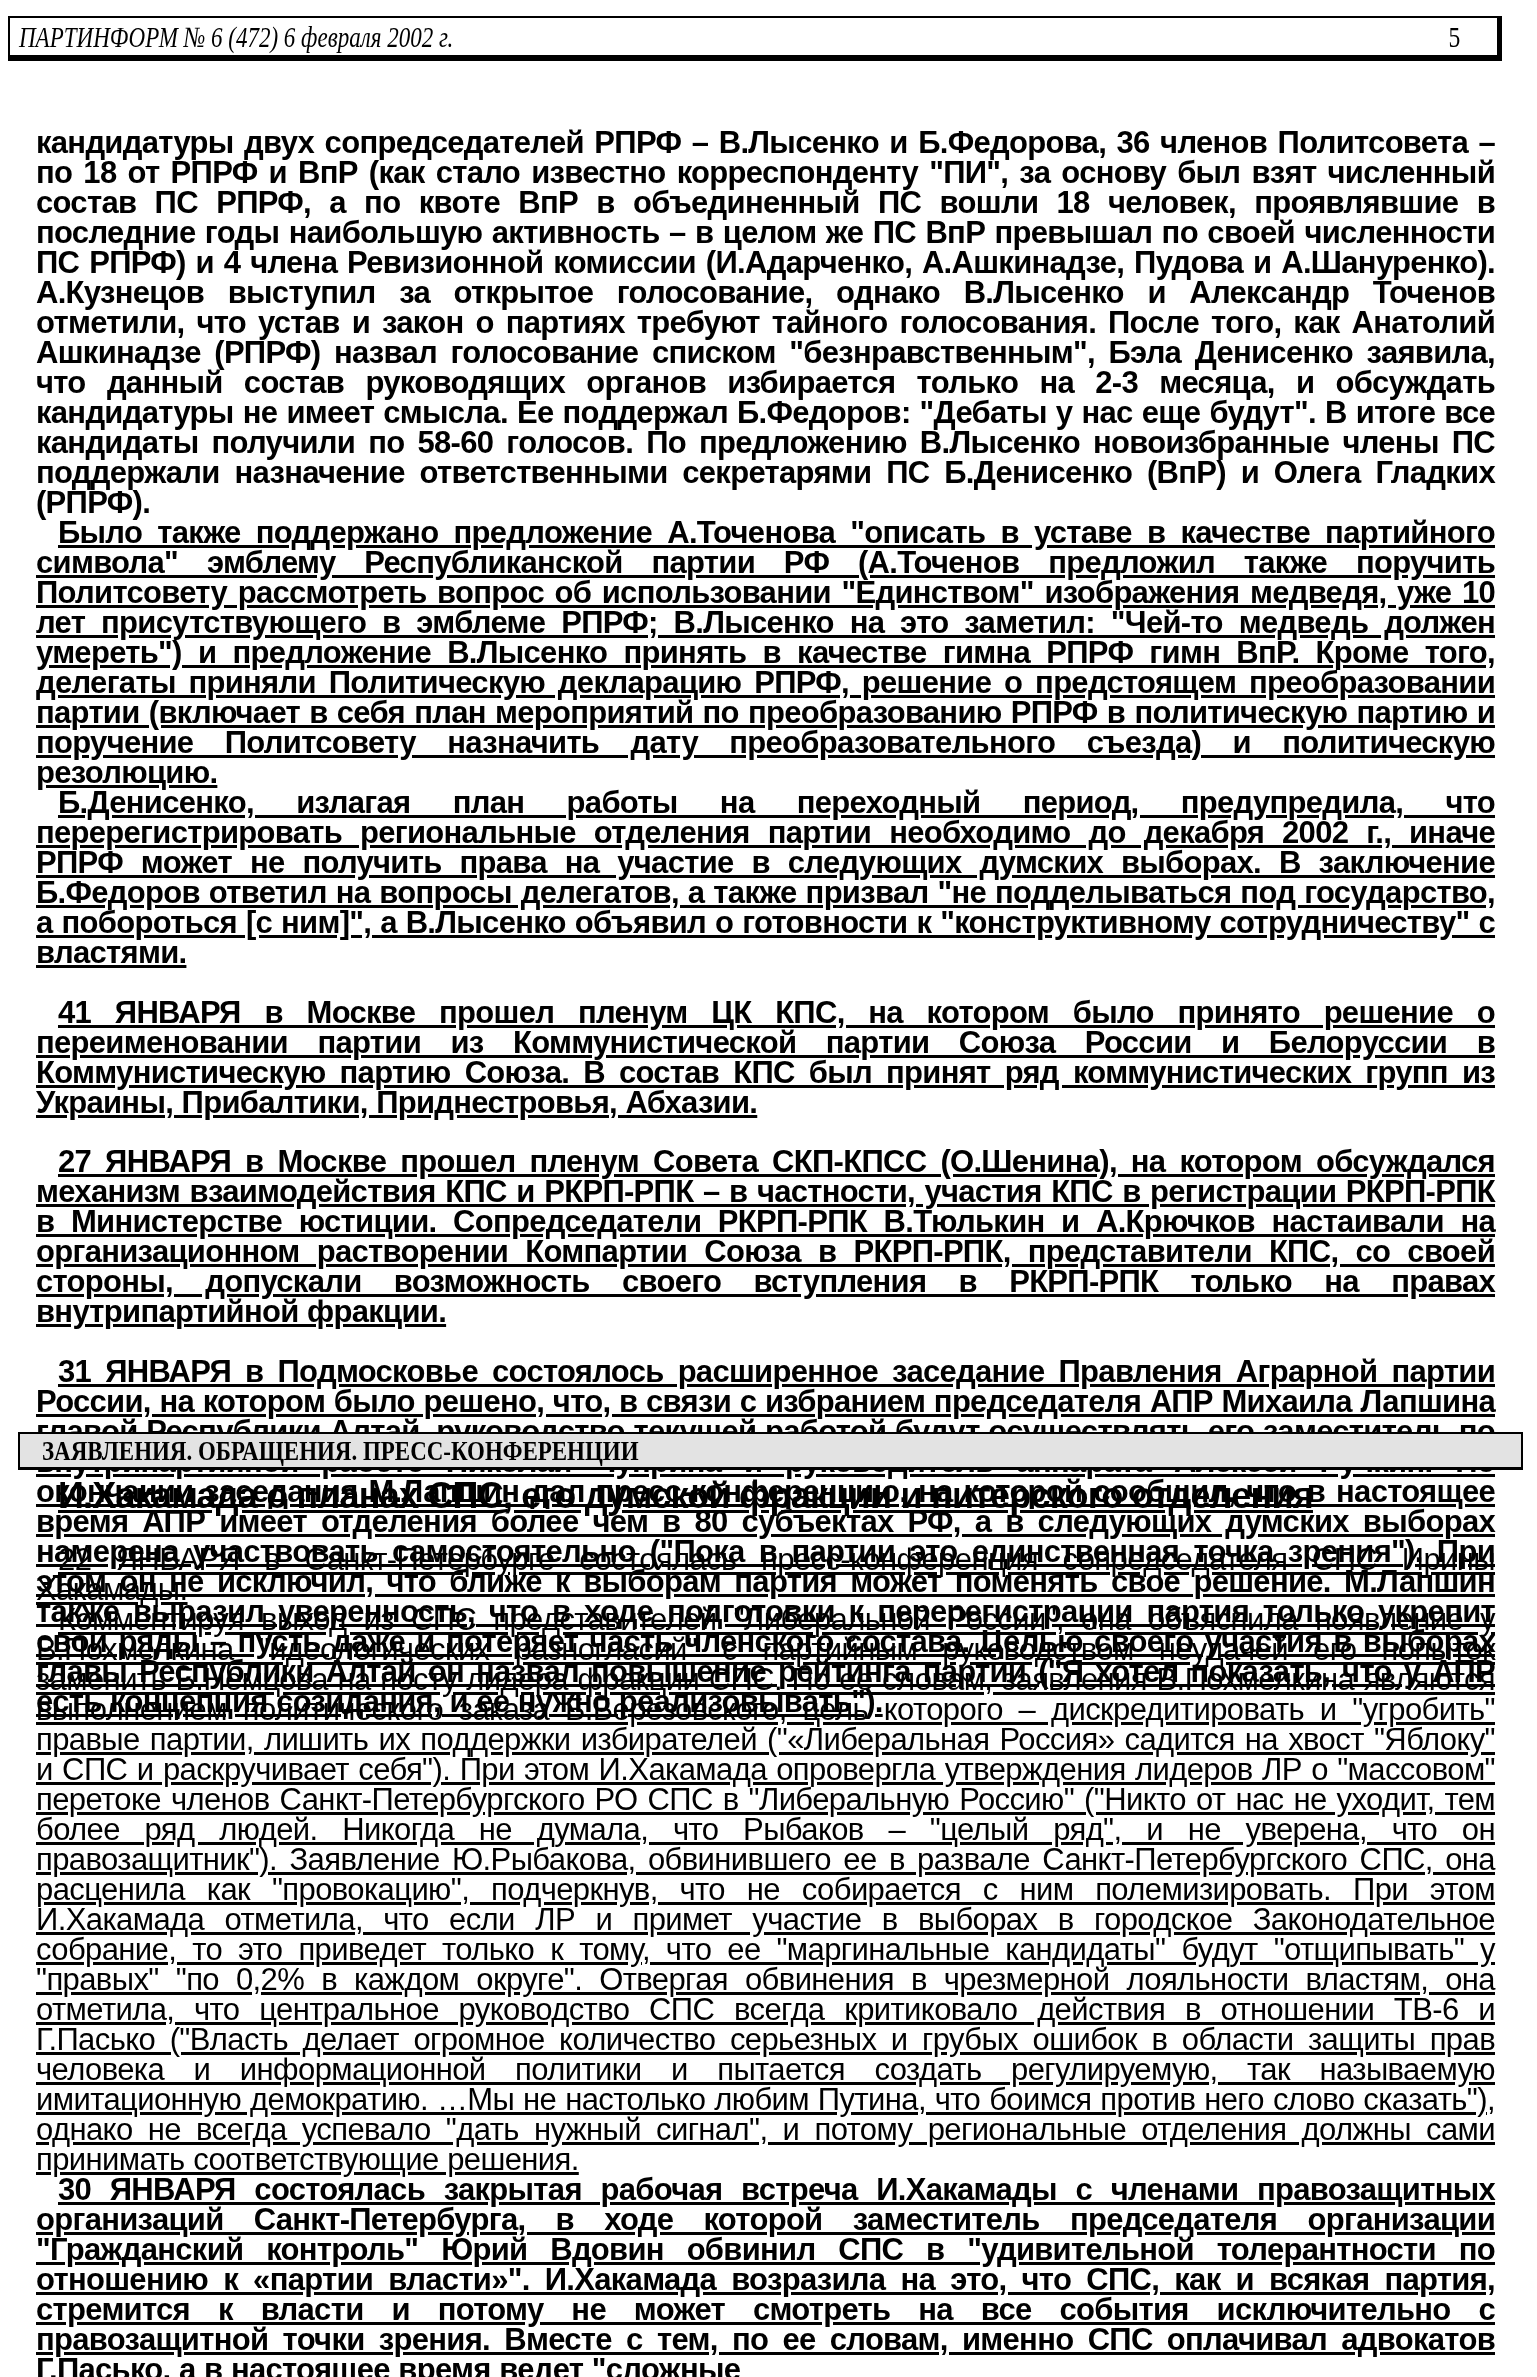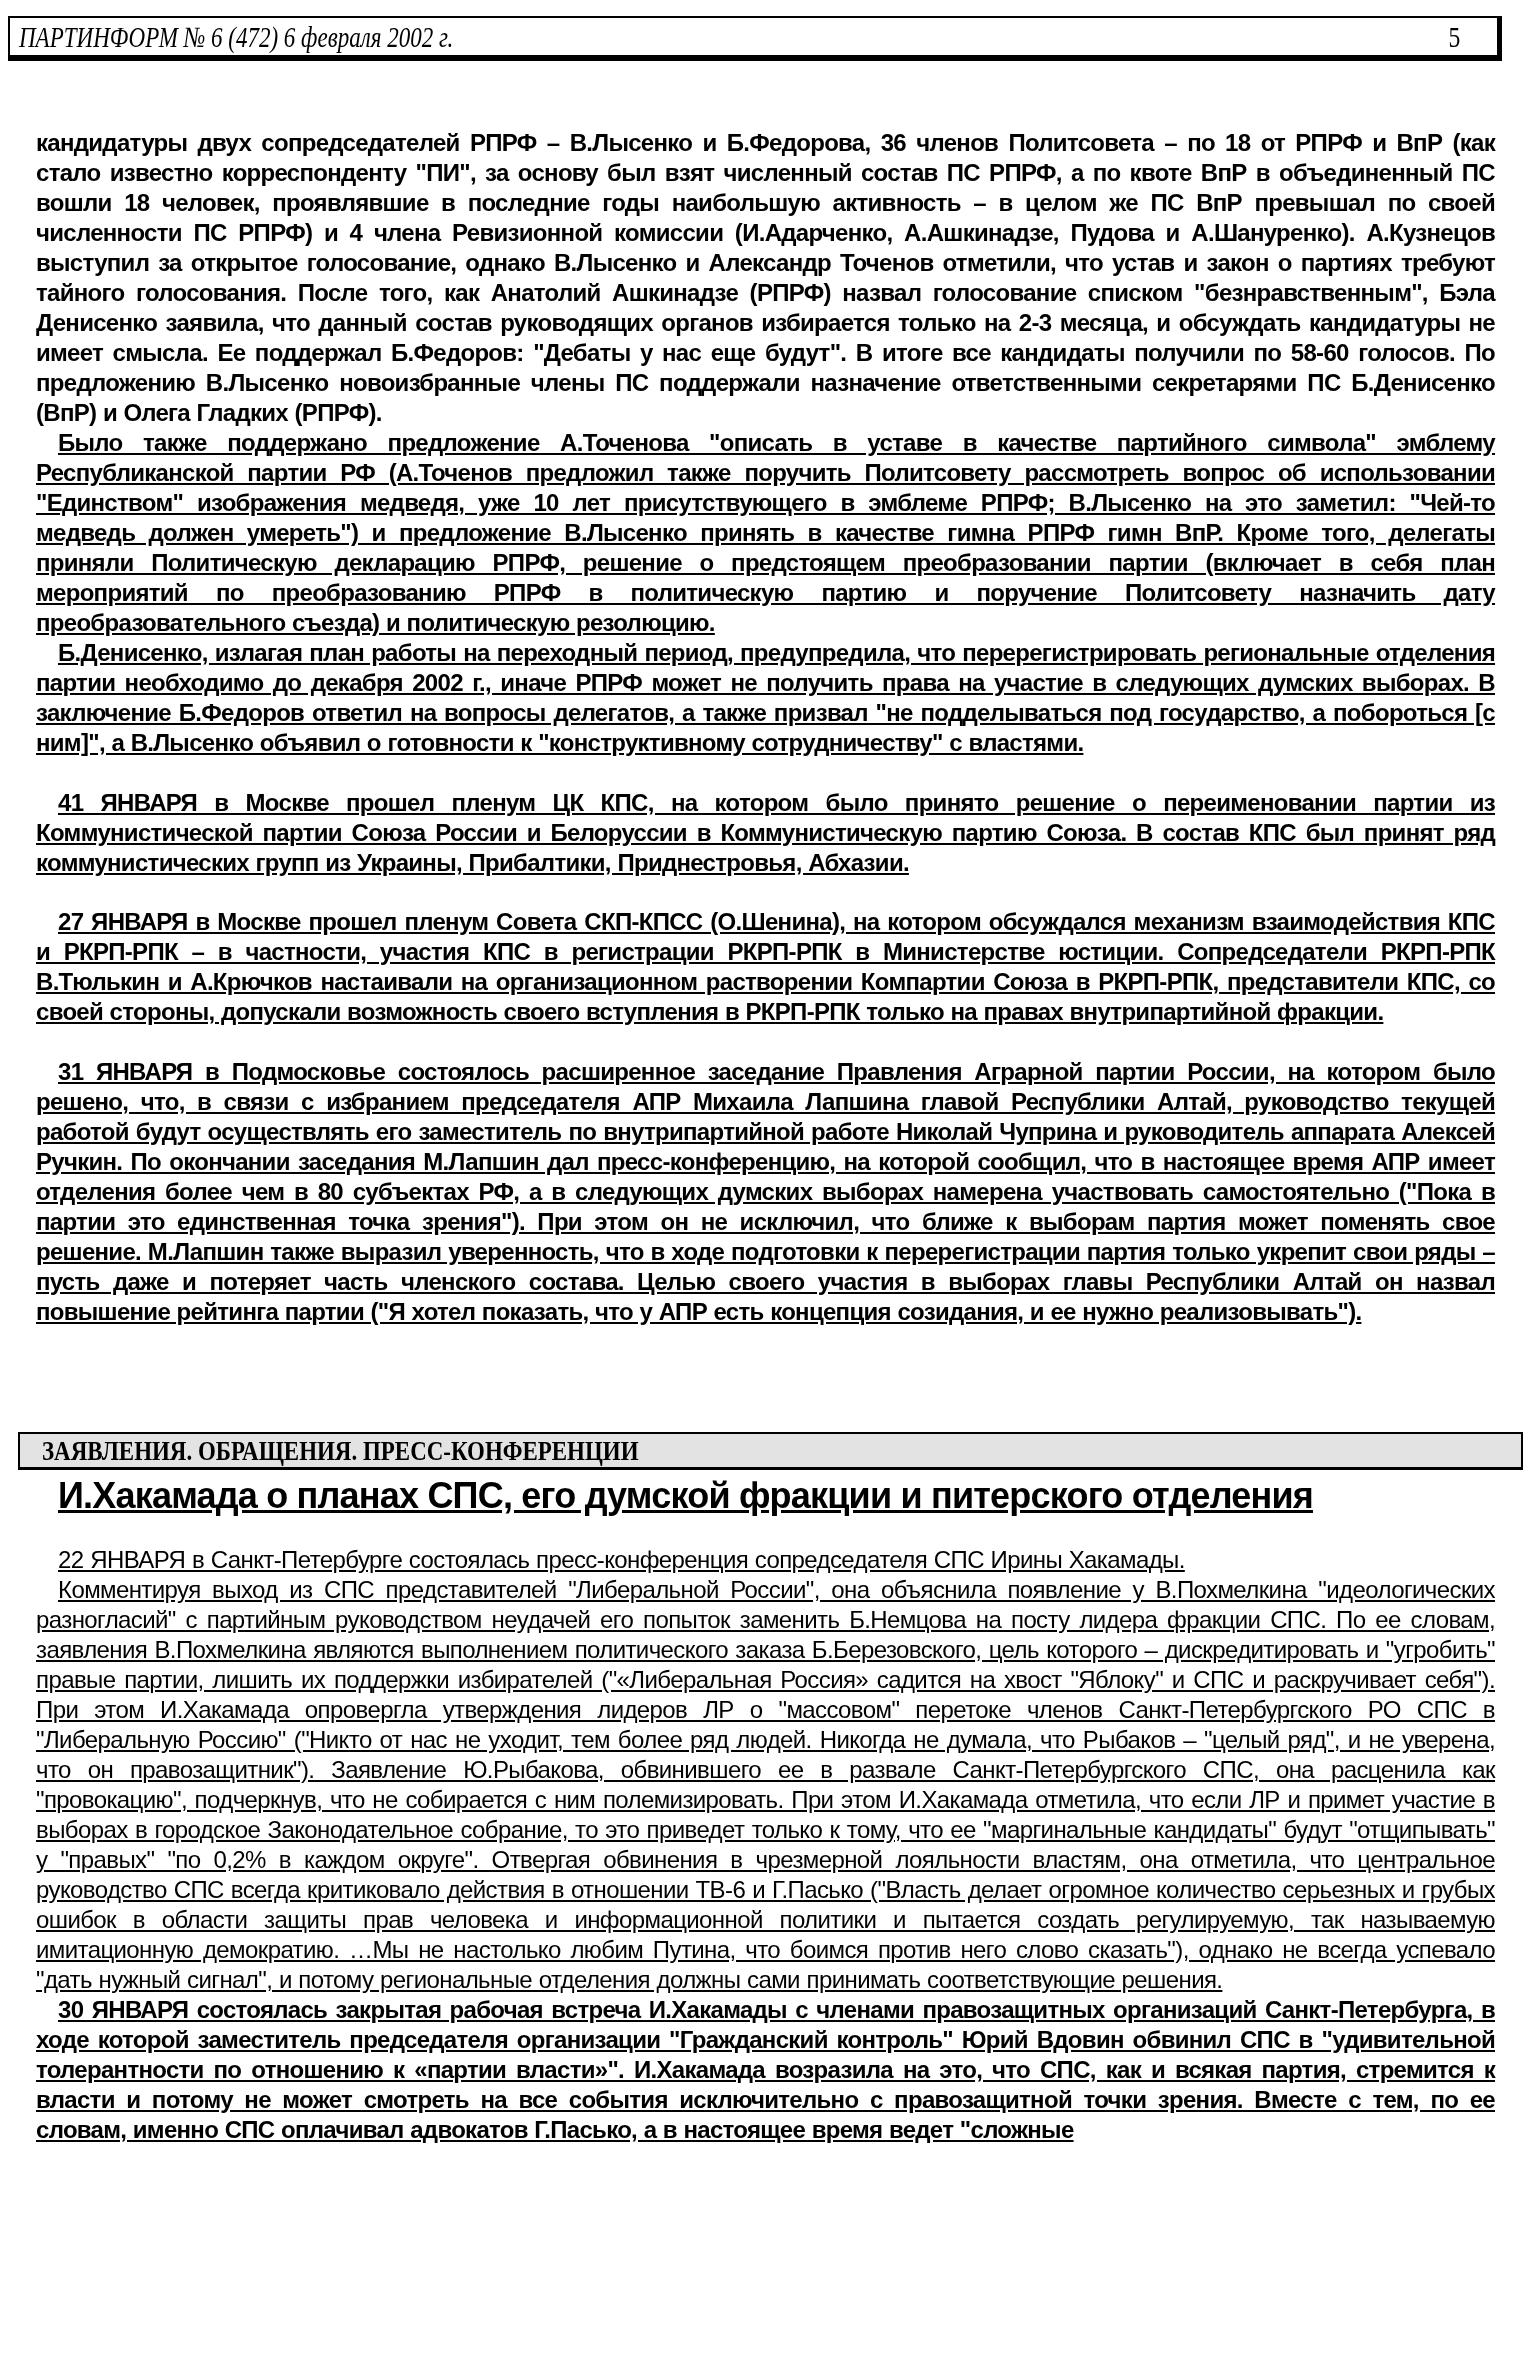--- a/index.html
+++ b/index.html
@@ -37,21 +37,21 @@
     transform: scaleX(0.8);
   }
   .body-text {
     position: absolute;
     left: 36px;
     width: 1459px;
   }
   .para {
     font-family: "Liberation Sans", sans-serif;
     font-weight: bold;
-    font-size: 24px;
+    font-size: 31px;
     line-height: 30px;
     text-align: justify;
     margin: 0;
     letter-spacing: -0.7px;
     word-spacing: 0.6px;
   }
   .para.indent { text-indent: 22px; text-decoration: underline; }
   .para.light { font-weight: normal; letter-spacing: -0.6px; }
   .gap { height: 29.5px; }
   .block1 { top: 128px; }

